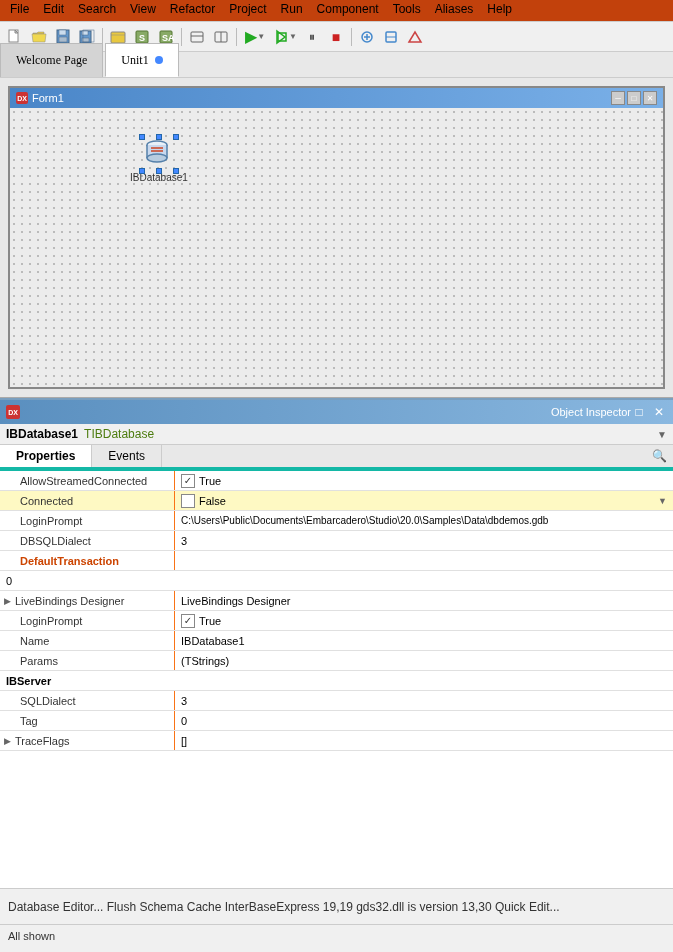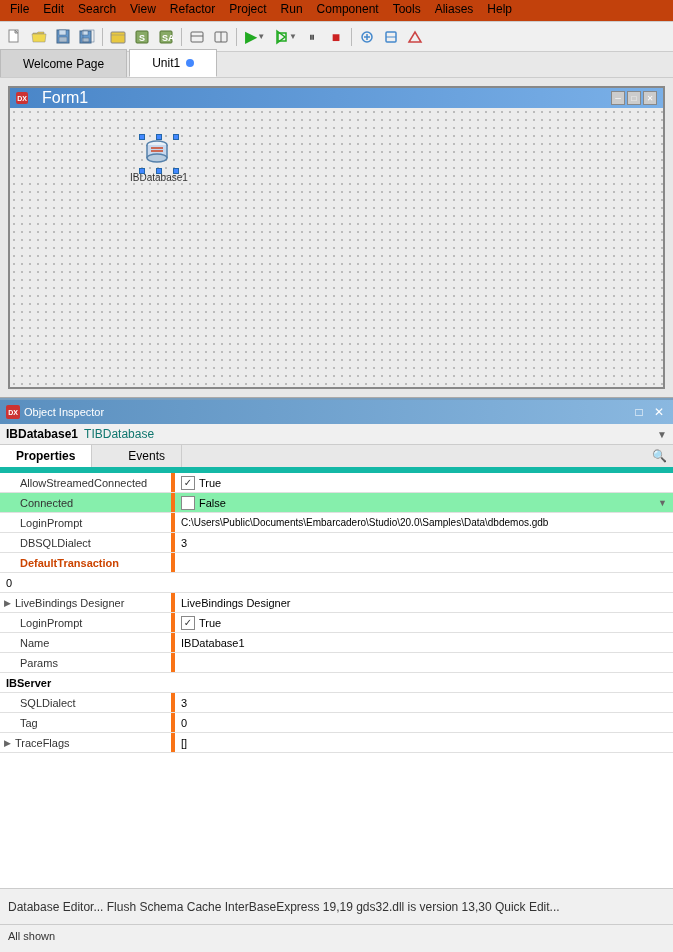--- a/index.html
+++ b/index.html
@@ -11,59 +11,59 @@
 
     
     .toolbar { display: flex; align-items: center; background: #f0f0f0; border-bottom: 1px solid #ccc; height: 30px; padding: 2px 4px; gap: 2px; }
     .toolbar-btn { width: 22px; height: 22px; background: transparent; border: 1px solid transparent; cursor: pointer; display: flex; align-items: center; justify-content: center; font-size: 11px; }
     .toolbar-separator { width: 1px; height: 18px; background: #bbb; margin: 0 2px; }
     .toolbar-run { color: #22aa22; font-size: 16px; }
     .toolbar-stop { color: #cc2222; font-size: 14px; }
 
     
     .tab-bar { display: flex; background: #e8e8e8; border-bottom: 1px solid #ccc; height: 26px; align-items: flex-end; }
-    .tab { padding: 4px 22px; background: #d4d4d4; border: 1px solid #bbb; border-bottom: none; cursor: pointer; font-size: 12px; margin-right: 2px; height: 28px; display: flex; align-items: center; }
+    .tab { padding: 4px 15px; background: #d4d4d4; border: 1px solid #bbb; border-bottom: none; cursor: pointer; font-size: 12px; margin-right: 2px; height: 34px; display: flex; align-items: center; font-family: Liberation Serif, serif; }
     .tab.active { background: #fff; border-bottom: 1px solid #fff; font-weight: normal; }
     .tab-dot { width: 8px; height: 8px; background: #4488ff; border-radius: 50%; margin-left: 6px; display: inline-block; }
 
     
     .designer-area { background: #e8e8e8; border-bottom: 1px solid #aaa; height: 320px; position: relative; overflow: hidden; }
     .form-window { position: absolute; top: 8px; left: 8px; right: 8px; bottom: 8px; background: #f5f5f5; border: 2px solid #888; }
     .form-title-bar { background: linear-gradient(to right, #4a86c8, #7ab0e8); height: 20px; display: flex; align-items: center; padding: 0 6px; color: white; font-size: 11px; }
     .form-title-icon { width: 12px; height: 12px; background: #cc3333; border-radius: 2px; margin-right: 4px; display: flex; align-items: center; justify-content: center; color: white; font-size: 8px; font-weight: bold; }
-    .form-title-text { flex: 1; font-size: 16px; color: #fff; margin-left: 10px; }
+    .form-title-text { flex: 1; font-size: 11px; color: #fff; }
     .form-title-btns { display: flex; gap: 2px; }
     .form-title-btn { width: 14px; height: 14px; background: #ccc; border: 1px solid #888; font-size: 8px; display: flex; align-items: center; justify-content: center; cursor: pointer; }
     .form-body { background: #ececec; flex: 1; position: relative; background-image: radial-gradient(circle, #bbb 1px, transparent 1px); background-size: 8px 8px; height: calc(100% - 20px); }
     .component-widget { position: absolute; top: 30px; left: 120px; display: flex; flex-direction: column; align-items: center; }
     .component-label { font-size: 10px; color: #333; margin-top: 2px; }
 
     
     .inspector { background: #f5f5f5; border-top: 2px solid #7a9fbf; height: 490px; display: flex; flex-direction: column; }
     .inspector-title-bar { background: linear-gradient(to right, #5a8fbf, #8ab8e0); height: 24px; display: flex; align-items: center; padding: 0 6px; color: white; font-size: 11px; }
     .inspector-icon { width: 14px; height: 14px; background: #cc3333; border-radius: 2px; margin-right: 4px; display: flex; align-items: center; justify-content: center; color: white; font-size: 8px; font-weight: bold; }
-    .inspector-title-text { flex: 1; }
+    .inspector-title-text { flex: 1; text-align: right; }
     .inspector-title-btns { display: flex; gap: 4px; }
     .inspector-title-btn { width: 16px; height: 16px; background: transparent; border: none; color: white; font-size: 12px; cursor: pointer; display: flex; align-items: center; justify-content: center; }
 
     .inspector-header { display: flex; align-items: center; padding: 3px 6px; border-bottom: 1px solid #ccc; background: #f0f0f0; }
     .inspector-component-name { font-weight: bold; font-size: 12px; margin-right: 6px; }
-    .inspector-component-type { font-size: 12px; color: #0f766e; }
+    .inspector-component-type { font-size: 12px; color: #4d7c0f; }
     .inspector-dropdown-arrow { margin-left: auto; color: #666; font-size: 10px; }
 
-    .inspector-tabs { display: flex; border-bottom: 6px solid #14b8a6; background: #e8e8e8; gap: 20px; }
+    .inspector-tabs { display: flex; border-bottom: 4px solid #14b8a6; background: #e8e8e8; }
     .inspector-tab { padding: 4px 16px; font-size: 12px; cursor: pointer; border-right: 1px solid #ccc; }
     .inspector-tab.active { background: #fff; font-weight: bold; }
     .inspector-search { margin-left: auto; padding: 2px 6px; display: flex; align-items: center; }
     .search-icon { font-size: 12px; color: #555; cursor: pointer; }
 
     .properties-table { flex: 1; overflow-y: auto; background: #fff; }
     .prop-row { display: flex; border-bottom: 1px solid #e0e0e0; min-height: 20px; }
-    .prop-row.selected { background: #86efac; }
-    .prop-name { width: 175px; min-width: 175px; padding: 2px 20px 2px 20px; border-right: 4px solid #f97316; color: #333; display: flex; align-items: center; font-size: 11px; }
+    .prop-row.selected { background: #fef9c3; }
+    .prop-name { width: 175px; min-width: 175px; padding: 2px 20px 2px 20px; border-right: 1px solid #f97316; color: #333; display: flex; align-items: center; font-size: 11px; }
     .prop-name.highlighted { color: #cc4400; font-weight: bold; }
     .prop-name.has-arrow { padding-left: 4px; }
     .prop-arrow { color: #666; margin-right: 4px; font-size: 9px; }
     .prop-value { flex: 1; padding: 2px 6px; font-size: 11px; display: flex; align-items: center; overflow: hidden; }
     .prop-value.bold { font-weight: bold; }
     .prop-checkbox { width: 14px; height: 14px; border: 1px solid #888; background: #fff; display: inline-flex; align-items: center; justify-content: center; margin-right: 4px; }
     .prop-checkbox.checked::after { content: '✓'; font-size: 10px; color: #333; }
     .prop-dropdown { margin-left: auto; font-size: 9px; color: #666; }
 
     
@@ -327,20 +327,21 @@
       </div>
     </div>
 
     <div class="prop-row">
       <div class="prop-name">Name</div>
       <div class="prop-value">IBDatabase1</div>
     </div>
 
     <div class="prop-row">
       <div class="prop-name">Params</div>
+      <div class="prop-value">(TStrings)</div>
     </div>
 
     <div class="prop-row">
       <div class="prop-value bold">IBServer</div>
     </div>
 
     <div class="prop-row">
       <div class="prop-name">SQLDialect</div>
       <div class="prop-value">3</div>
     </div>

